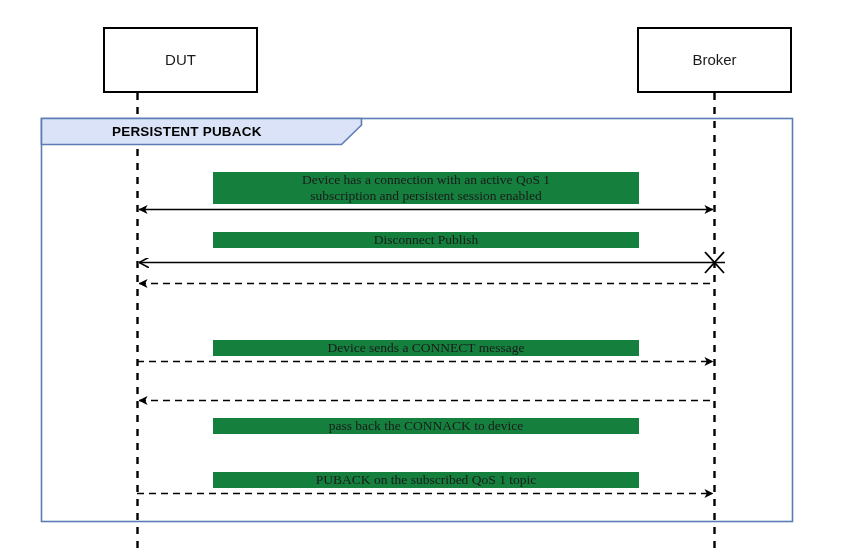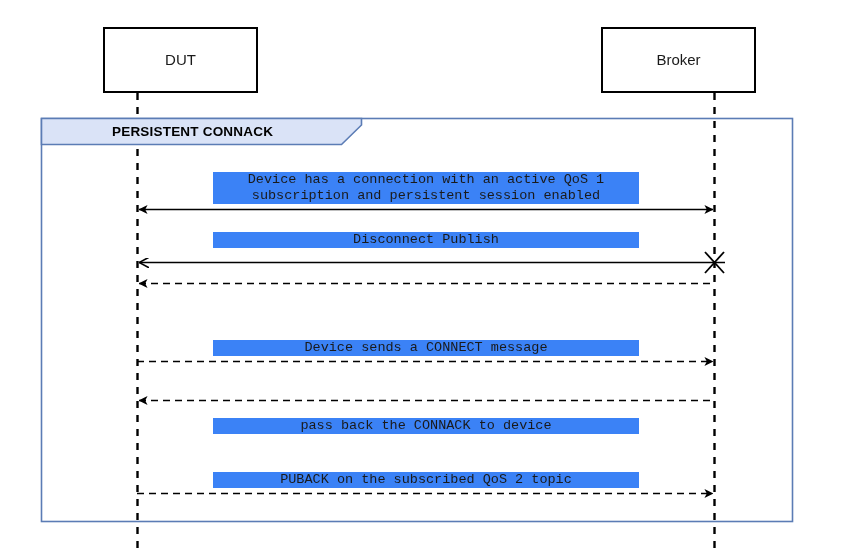--- a/index.html
+++ b/index.html
@@ -45,26 +45,26 @@
     font-weight: bold;
     color: #000000;
     letter-spacing: 0.2px;
     font-family: "Liberation Sans", sans-serif;
     white-space: nowrap;
   }
   .msg-label {
     position: absolute;
     font-size: 13.5px;
     color: #1a1a1a;
-    font-family: Liberation Mono, monospace;
+    font-family: Liberation Serif, serif;
     text-align: center;
     line-height: 16px;
     white-space: pre-line;
     transform: translateX(-50%);
-    background: #3b82f6;
+    background: #15803d;
     padding: 0 3px;
   }
 </style>
 </head>
 <body>
 
 <div id="canvas">
 
   <svg id="diagram-svg" viewBox="0 0 841 549" xmlns="http://www.w3.org/2000/svg">
     <defs>
@@ -117,31 +117,31 @@
 
     <g>
       <line x1="137" y1="493.5" x2="713" y2="493.5" stroke="#000000" stroke-width="1.7" stroke-dasharray="7 5" marker-end="url(#arrow-filled-r)"></line>
     </g>
   </svg>
 
   <div class="lifeline-box" style="left:63px; top:27px; width:155px; height:66px;margin-left:40px;">
     <span class="lifeline-box-label">DUT</span>
   </div>
 
-  <div class="lifeline-box" style="left:601px; top:27px; width:155px; height:66px;text-align:right;">
+  <div class="lifeline-box" style="left:637px; top:27px; width:155px; height:66px;text-align:right;">
     <span class="lifeline-box-label">Broker</span>
   </div>
 
-  <div class="frag-label" style="left:112px; top:124px;">PERSISTENT CONNACK</div>
+  <div class="frag-label" style="left:112px; top:124px;">PERSISTENT PUBACK</div>
 
   <div class="msg-label" style="left:426px; top:172px; width:420px;">Device has a connection with an active QoS 1
 subscription and persistent session enabled</div>
 
   <div class="msg-label" style="left:426px; top:232px; width:420px;">Disconnect Publish</div>
 
 
   <div class="msg-label" style="left:426px; top:340px; width:420px;">Device sends a CONNECT message</div>
 
   <div class="msg-label" style="left:426px; top:418px; width:420px;">pass back the CONNACK to device</div>
 
-  <div class="msg-label" style="left:426px; top:472px; width:420px;">PUBACK on the subscribed QoS 2 topic</div>
+  <div class="msg-label" style="left:426px; top:472px; width:420px;">PUBACK on the subscribed QoS 1 topic</div>
 
 </div>
 
 </body></html>

